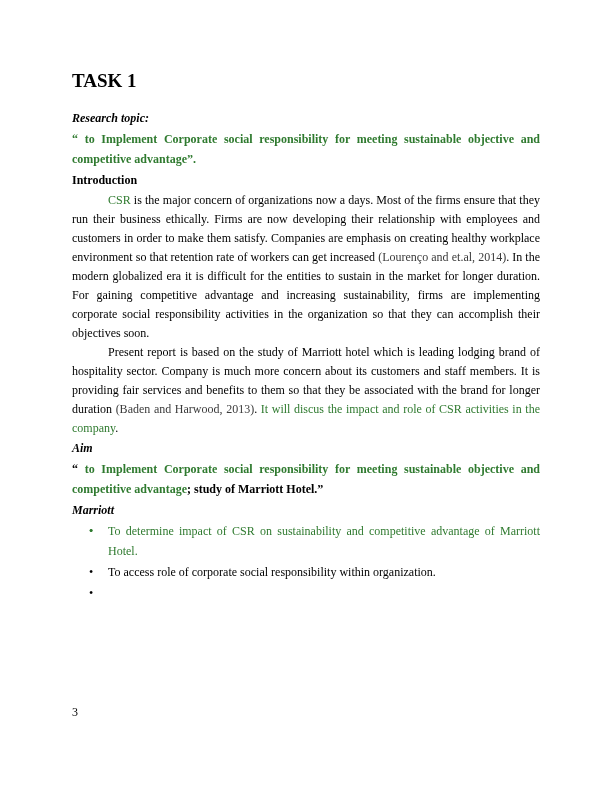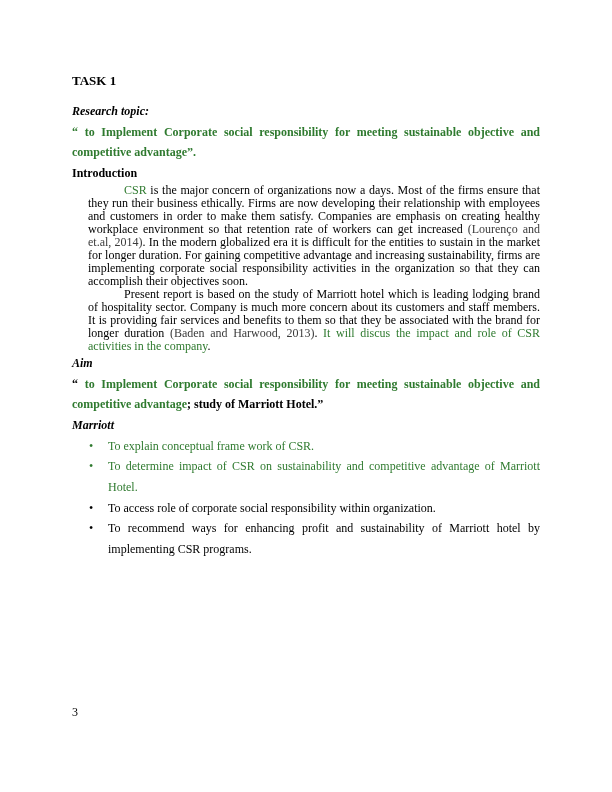--- a/index.html
+++ b/index.html
@@ -1,45 +1,45 @@
 <!DOCTYPE html>
 <html><head>
 <meta charset="utf-8">
 <style>
   html, body { margin: 0; padding: 0; background: #ffffff; }
   body { width: 612px; height: 792px; position: relative; overflow: hidden;
          font-family: "Liberation Serif", serif; color: #000; }
   .page { position: absolute; left: 72px; top: 70px; width: 468px; font-size: 12px; }
   .line { line-height: 20.7px; }
-  .h1 { font-weight: bold; font-size: 13px; line-height: 22px; margin-bottom: 9px; }
+  .h1 { font-weight: bold; font-size: 19px; line-height: 22px; margin-bottom: 16px; }
   .link { color: #2f7a2f; text-decoration: underline; }
   .green { color: #2f7a2f; }
   .gray { color: #3a3a3a; }
   .bi { font-weight: bold; font-style: italic; }
   .b { font-weight: bold; }
-  .para { text-align: justify; line-height: 13px; text-indent: 36px; margin-left: 16px; }
+  .para { text-align: justify; line-height: 19px; text-indent: 36px; }
   .just { text-align: justify; line-height: 20.7px; font-weight: bold; }
   ul.obj { list-style: none; margin: 0; padding: 0; }
   ul.obj li { position: relative; padding-left: 36px; text-align: justify; line-height: 20.7px; }
   ul.obj li .bullet { position: absolute; left: 17px; top: 0; font-size: 12px; }
   .pagenum { position: absolute; left: 72px; top: 705px; font-size: 12px; }
 </style>
 </head>
 <body>
 
 <div class="page">
   <div class="h1">TASK 1</div>
   <div class="line bi">Research topic:</div>
   <div class="just green">“ to Implement Corporate social responsibility for meeting sustainable objective and competitive advantage”.</div>
   <div class="line b">Introduction</div>
   <div class="para"><span class="green">CSR</span><span> is the major concern of organizations now a days. Most of the firms ensure that they run their business ethically. Firms are now developing their relationship with employees and customers in order to make them satisfy. Companies are emphasis on creating healthy workplace environment so that retention rate of workers can get increased </span><span class="gray">(Lourenço and et.al, 2014)</span><span>. In the modern globalized era it is difficult for the entities to sustain in the market for longer duration. For gaining competitive advantage and increasing sustainability, firms are implementing corporate social responsibility activities in the organization so that they can accomplish their objectives soon.</span></div>
   <div class="para"><span>Present report is based on the study of Marriott hotel which is leading lodging brand of hospitality sector. Company is much more concern about its customers and staff members. It is providing fair services and benefits to them so that they be associated with the brand for longer duration </span><span class="gray">(Baden and Harwood, 2013)</span><span>. </span><span class="green">It will discus the impact and role of CSR activities in the company</span><span>.</span></div>
   <div class="line bi">Aim</div>
   <div class="just"><span>“</span><span class="green"> to Implement Corporate social responsibility for meeting sustainable objective and competitive advantage</span><span>; study of Marriott Hotel.”</span></div>
   <div class="line bi">Marriott</div>
   <ul class="obj">
-    <li class="green"><span class="bullet">•</span><span>To explain conceptual frame work of CSR.</span></li>
+    <li class="green"><span class="bullet">•</span></li>
     <li class="green"><span class="bullet">•</span><span>To determine impact of CSR on sustainability and competitive advantage of Marriott Hotel.</span></li>
     <li><span class="bullet">•</span><span>To access role of corporate social responsibility within organization.</span></li>
-    <li><span class="bullet">•</span><span>To recommend ways for enhancing profit and sustainability of Marriott hotel by implementing CSR programs.</span></li>
+    <li><span class="bullet">•</span></li>
   </ul>
 </div>
 <div class="pagenum">3</div>
 
 </body></html>

